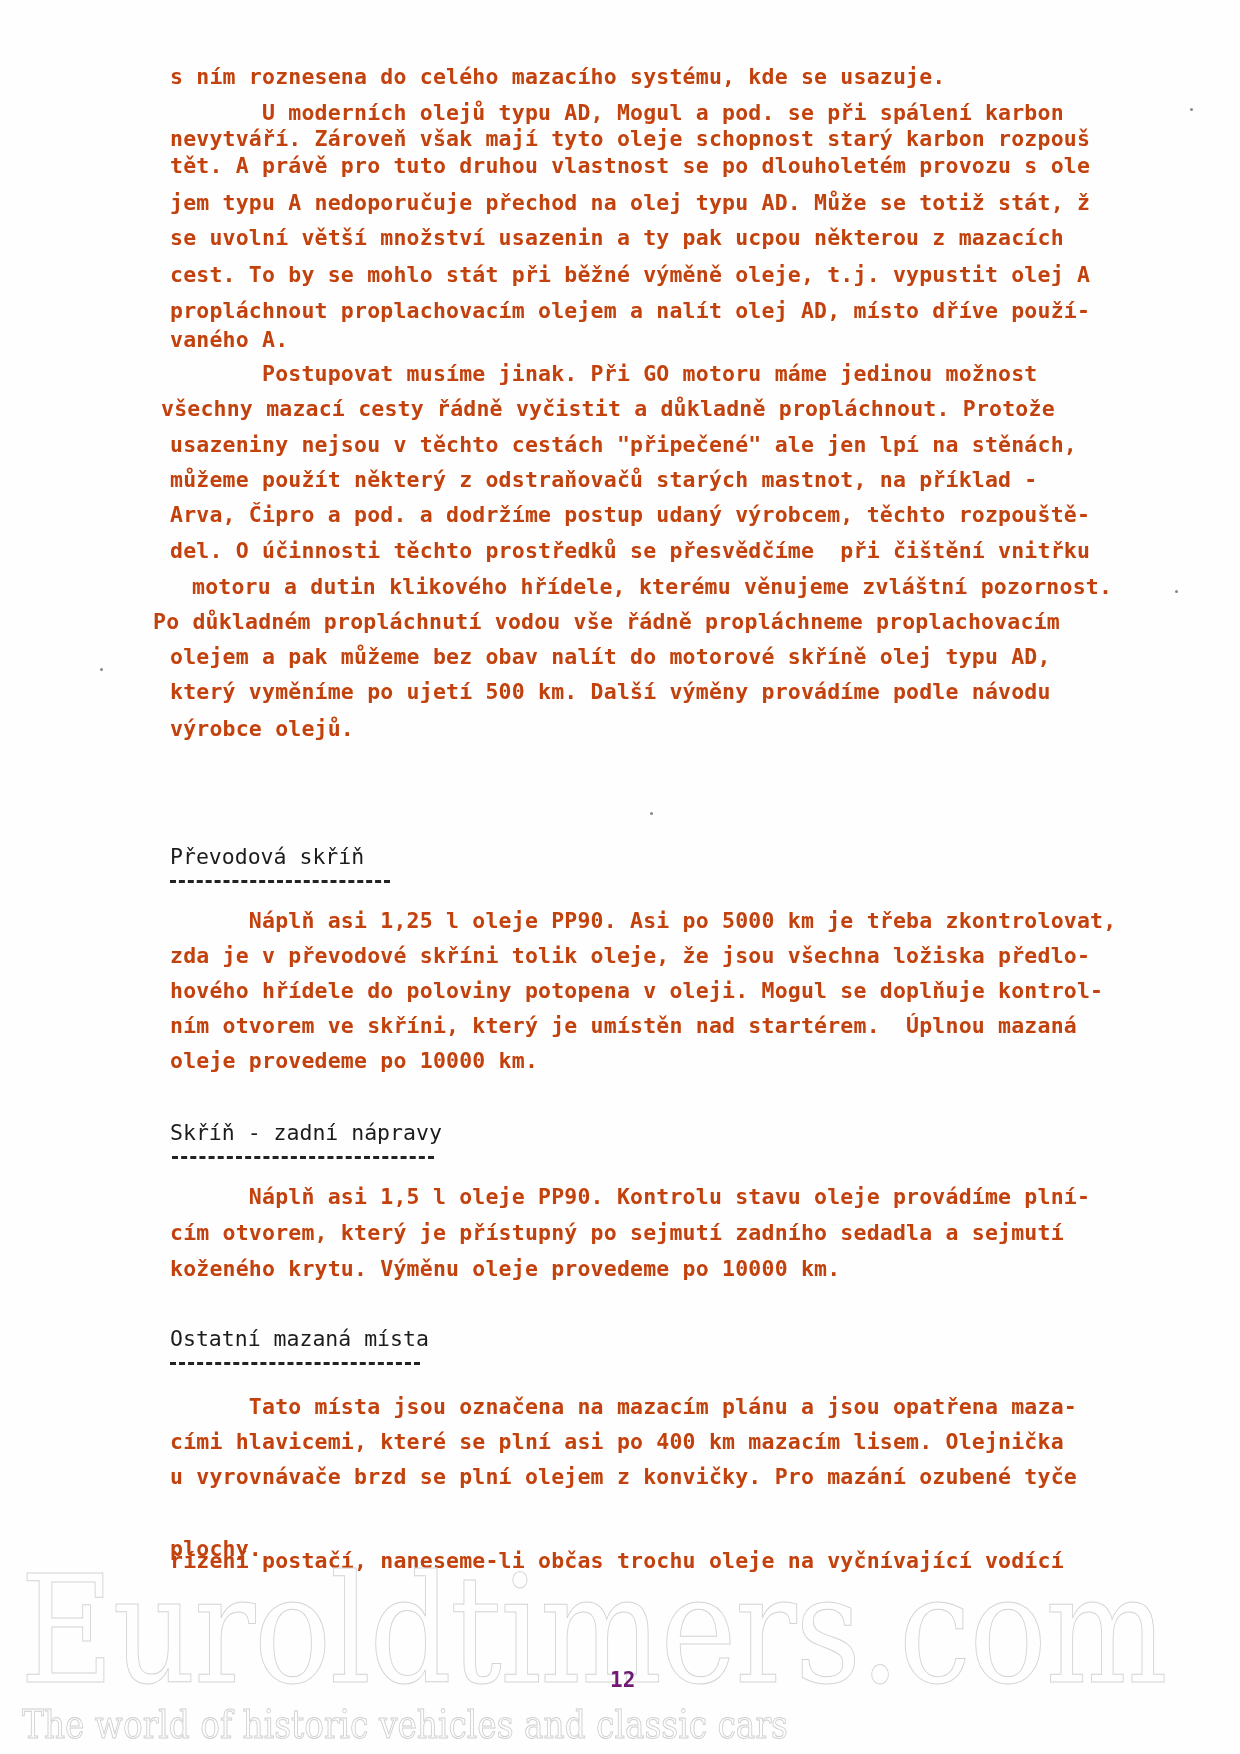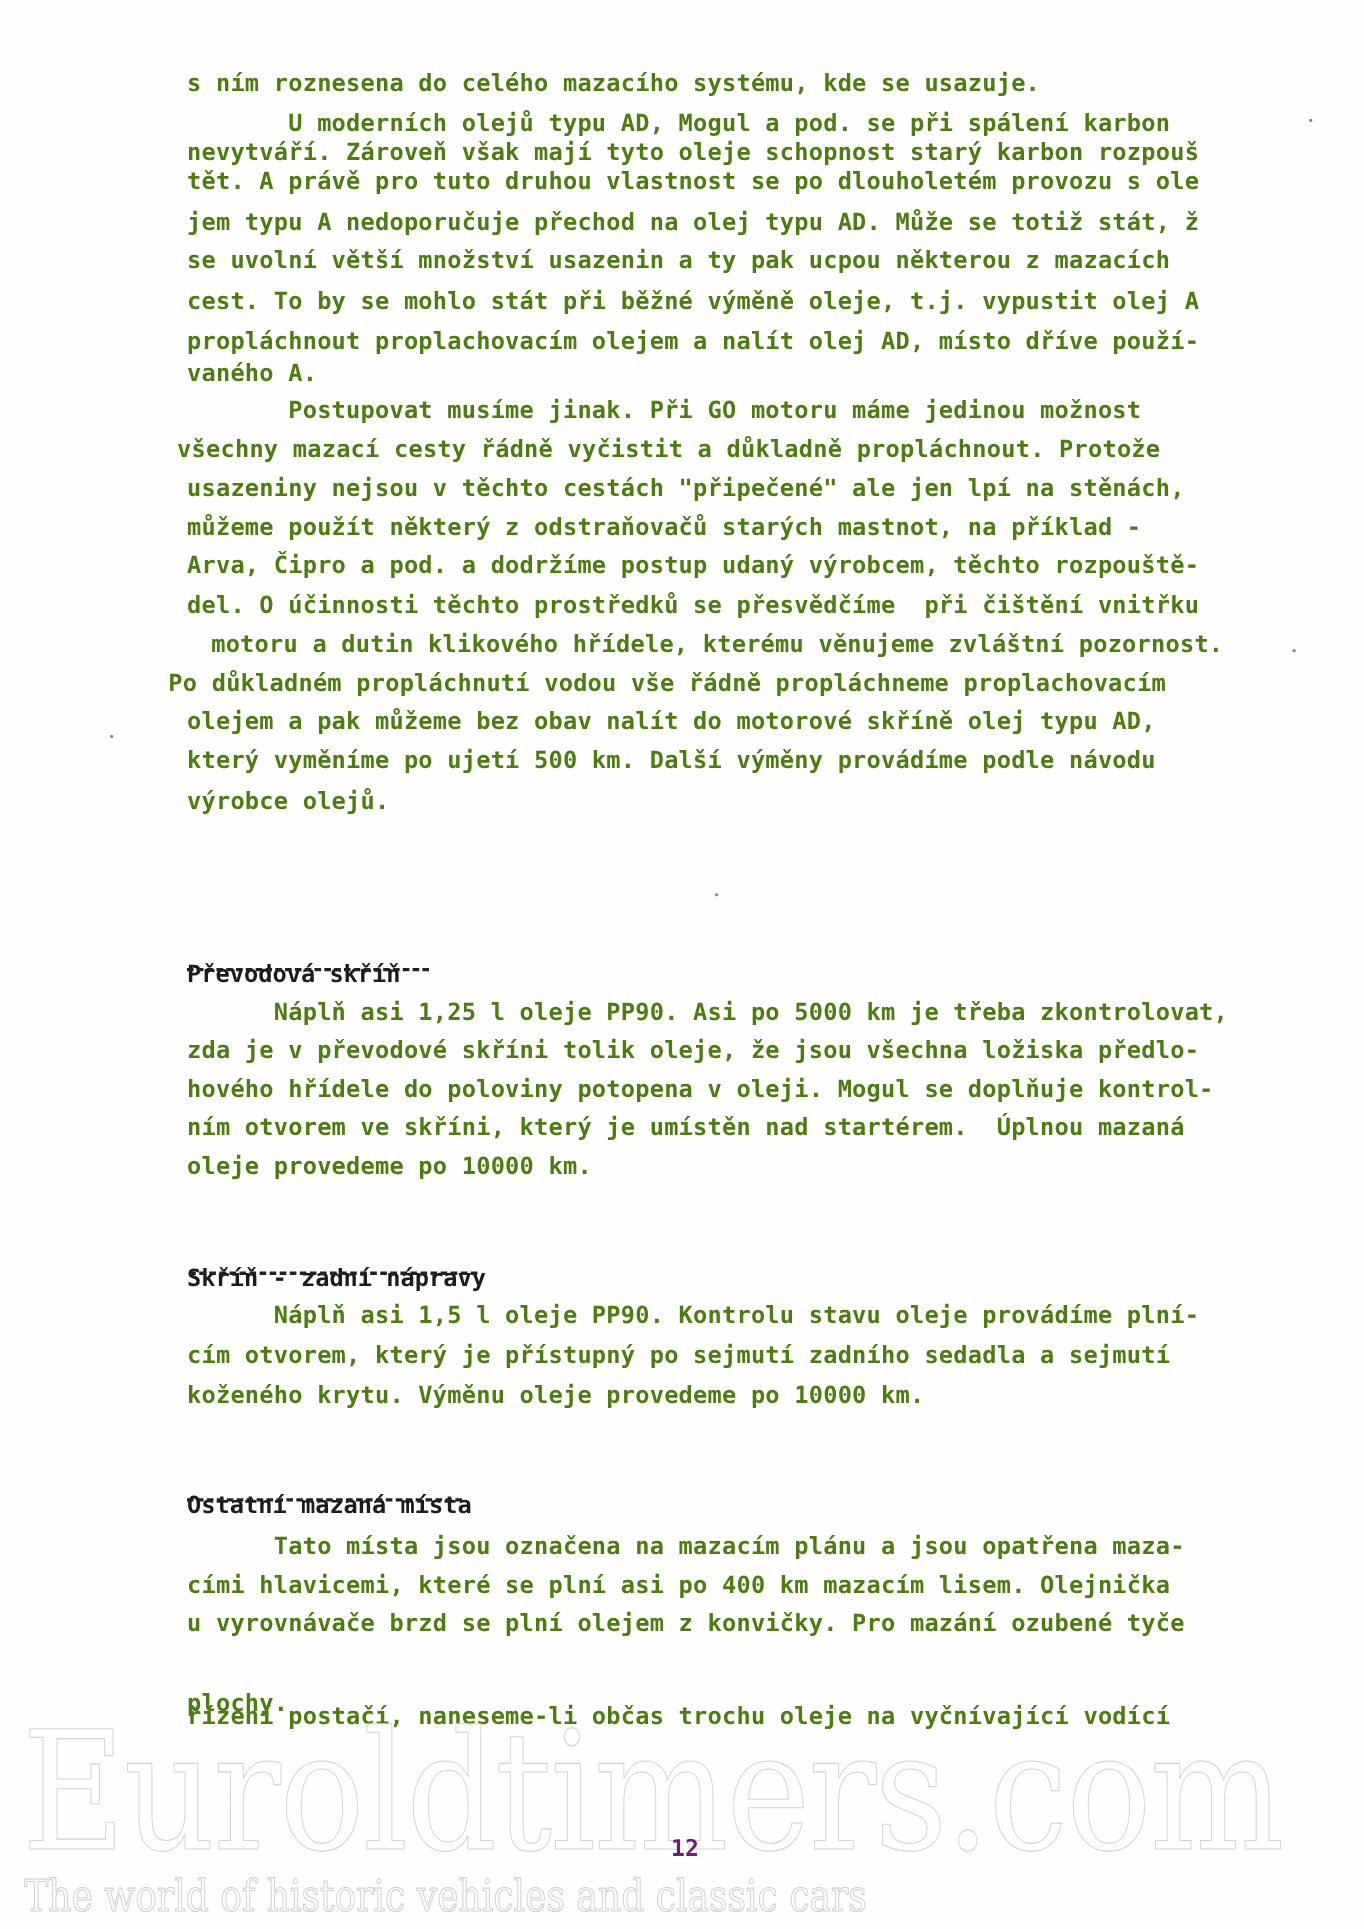--- a/index.html
+++ b/index.html
@@ -22,30 +22,29 @@
       height: 1754px;
       background: #fefefe;
     }
     .line {
       position: absolute;
       white-space: pre;
       font-size: 21.5px;
       line-height: 26px;
       letter-spacing: 0.2px;
       font-weight: 600;
-      color: #4d7c0f;
+      color: #c2410c;
     }
     .heading {
       position: absolute;
       white-space: pre;
       font-size: 21.5px;
       line-height: 26px;
-      font-weight: 700;
+      font-weight: 400;
       color: #1c1c1c;
-      margin-top: 30px;
     }
     .underline {
       position: absolute;
       height: 0;
       border-top: 3px dashed #222;
     }
     .page-number {
       position: absolute;
       left: 610px;
       top: 1668px;

